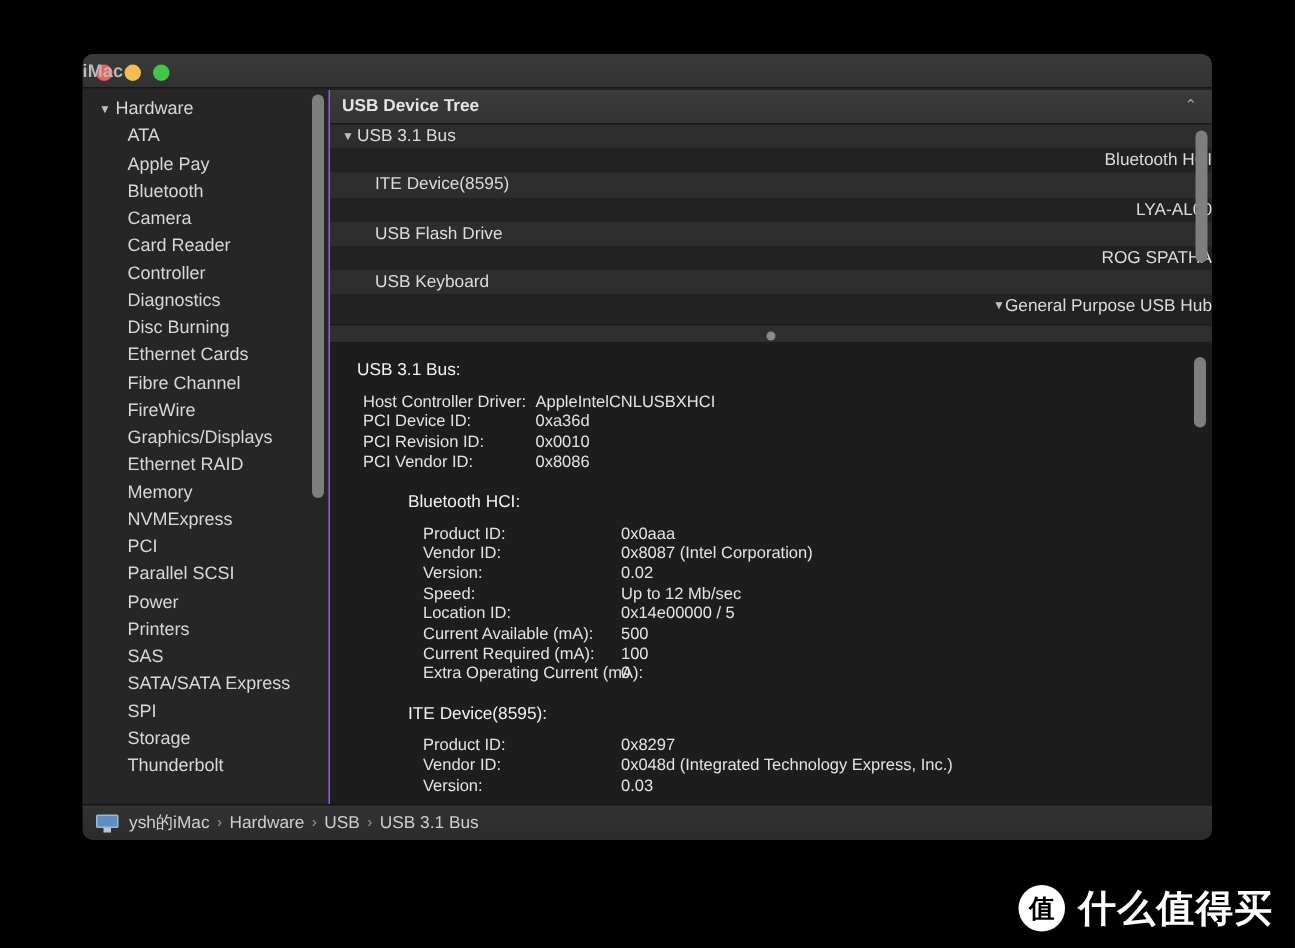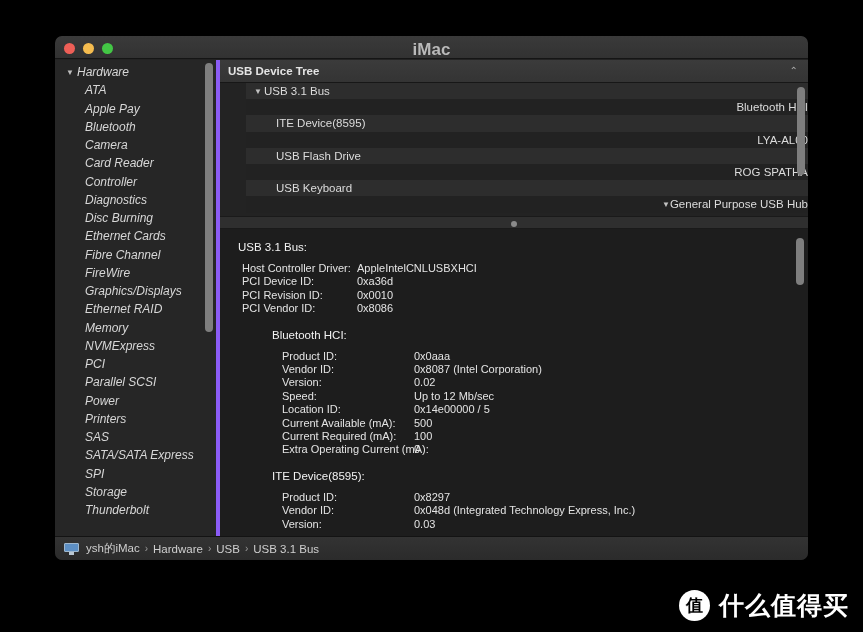--- a/index.html
+++ b/index.html
@@ -41,44 +41,43 @@
     width: 11px;
     height: 11px;
     border-radius: 50%;
   }
   #tl-close    { left: 9px;  background: #ee5f57; }
   #tl-minimize { left: 28px; background: #f5bc4f; }
   #tl-zoom     { left: 47px; background: #43c645; }
   #window-title {
     position: absolute;
     left: 0; right: 0; top: 4px;
-    text-align: center;
-    font-size: 17px;
+    text-align: left;
+    font-size: 12px;
     font-weight: bold;
     color: #b9b9b9;
     letter-spacing: 0.1px;
   }
 
   
   #body {
     position: absolute;
     top: 24px; left: 0; right: 0;
     height: 476px;
     display: flex;
   }
 
   
   #sidebar {
     position: relative;
     width: 165px;
     background: #262626;
-    border-right: 4px solid #8b5cf6;
+    border-right: 1px solid #8b5cf6;
     overflow: hidden;
     padding-top: 3px;
-    font-style: italic;
   }
   .side-row {
     position: relative;
     height: 18.25px;
     line-height: 18.25px;
     font-size: 12px;
     color: #d7d7d7;
     white-space: nowrap;
     padding-left: 11px;
   }
@@ -143,21 +142,20 @@
     overflow: hidden;
     background: #232323;
   }
   .tree-row {
     height: 16.2px;
     line-height: 16.2px;
     font-size: 11.5px;
     color: #dcdcdc;
     white-space: nowrap;
     padding-left: 8px;
-    margin-left: 26px;
   }
   .tree-row.odd  { background: #2d2d2d; }
   .tree-row.even { background: #222222; text-align: right; }
   .tree-row .tdisc {
     display: inline-block;
     width: 10px;
     font-size: 8px;
     color: #c0c0c0;
     transform: translateY(-1px);
   }

